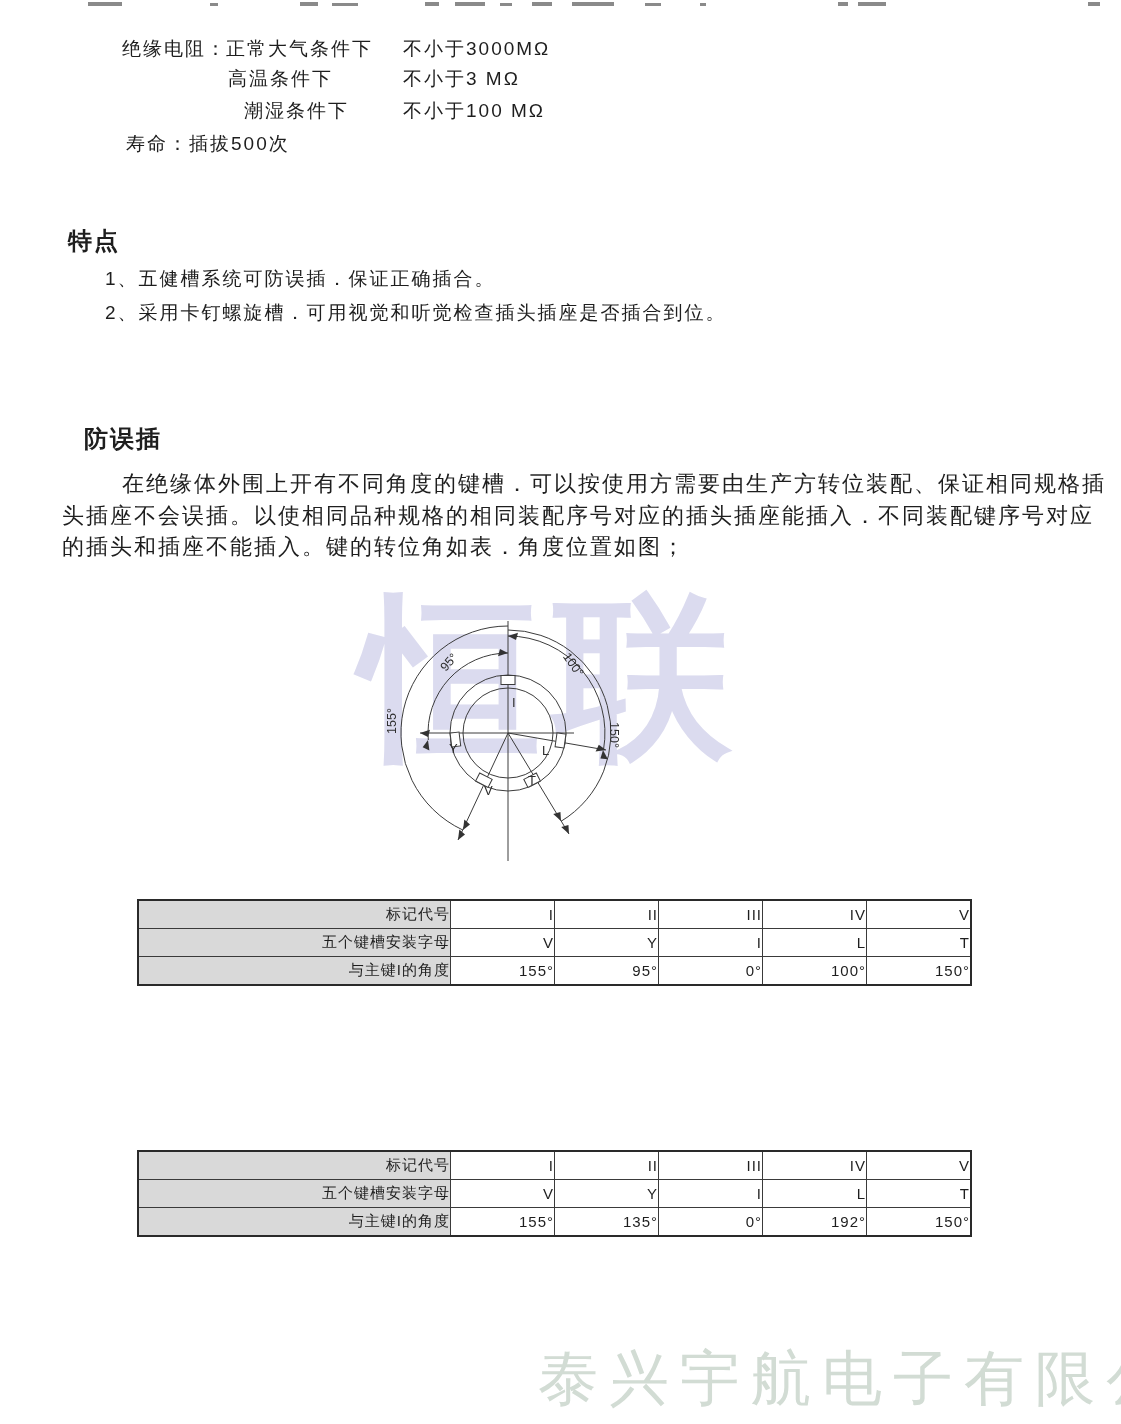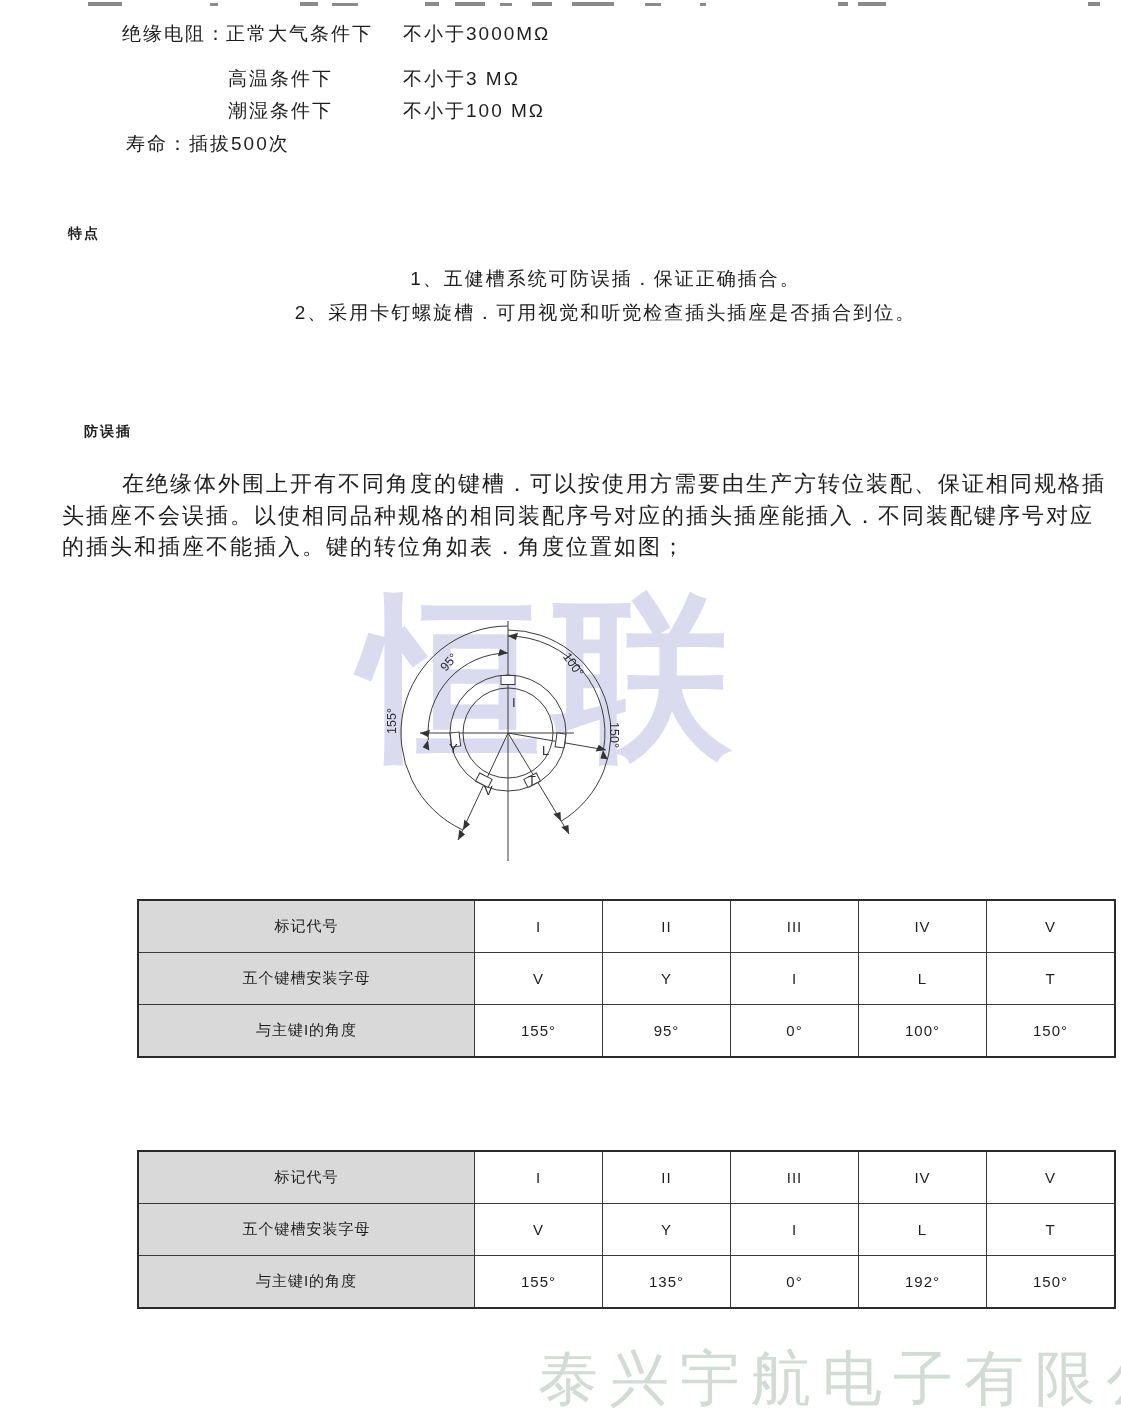--- a/index.html
+++ b/index.html
@@ -8,40 +8,40 @@
     background:#ffffff;overflow:hidden;
     font-family:"Liberation Sans","DejaVu Sans",sans-serif;
     color:#1e1e1e;
   }
   
   .top-strip i{position:absolute;background:#8a8a8a;display:block;}
 
   .spec-line{position:absolute;left:0;width:100%;height:26px;font-size:19px;letter-spacing:2px;}
   .spec-line .sp{position:absolute;white-space:nowrap;}
 
-  .h2{position:absolute;font-size:14px;font-weight:700;letter-spacing:2px;font-family:Liberation Mono, monospace;}
+  .h2{position:absolute;font-size:24px;font-weight:700;letter-spacing:2px;font-family:Liberation Mono, monospace;}
   .h2big{position:absolute;font-size:25px;font-weight:700;letter-spacing:2px;}
 
-  .feature-list{position:absolute;left:68px;top:262px;width:1038px;font-size:19px;letter-spacing:2px;text-align:center;}
+  .feature-list{position:absolute;left:68px;top:262px;width:1038px;font-size:19px;letter-spacing:2px;}
   .feature-list .fi{text-indent:37px;line-height:33.5px;}
 
   .para{position:absolute;left:62px;top:468px;width:1046px;font-size:22px;
         letter-spacing:2px;line-height:31.5px;text-indent:60px;}
 
   .wm-blue{
     position:absolute;left:362px;top:586px;width:420px;
     font-family:"Liberation Serif","DejaVu Serif",serif;font-weight:700;
     font-size:178px;line-height:1.05;letter-spacing:14px;white-space:nowrap;
     user-select:none;pointer-events:none;
   }
   .diagram{position:absolute;left:348px;top:583px;}
 
   .spec-table{position:absolute;left:137px;border-collapse:collapse;border:2px solid #2a2a2a;
               font-size:15px;letter-spacing:1px;}
-  .spec-table td{border:1px solid #3a3a3a;height:27px;text-align:center;padding:12px;}
+  .spec-table td{border:1px solid #3a3a3a;height:27px;text-align:right;padding:0;}
   .spec-table td.lbl{width:311px;}
   .spec-table td.val{width:103px;background:#ffffff;}
 
   .wm-green{
     position:absolute;left:538px;top:1346px;white-space:nowrap;
     font-family:"Liberation Serif","DejaVu Serif",serif;
     font-size:60px;letter-spacing:11px;line-height:1.1;
     user-select:none;pointer-events:none;
   }
   svg text{font-family:"Liberation Sans","DejaVu Sans",sans-serif;}
@@ -61,31 +61,31 @@
     <i style="left:500px;top:3px;width:12px;height:3px"></i>
     <i style="left:532px;top:2px;width:20px;height:4px"></i>
     <i style="left:572px;top:2px;width:42px;height:4px"></i>
     <i style="left:645px;top:3px;width:16px;height:3px"></i>
     <i style="left:700px;top:3px;width:6px;height:3px"></i>
     <i style="left:838px;top:2px;width:10px;height:4px"></i>
     <i style="left:858px;top:2px;width:28px;height:4px"></i>
     <i style="left:1088px;top:2px;width:12px;height:4px"></i>
   </div>
 
-  <div class="spec-line" style="top:21px">
+  <div class="spec-line" style="top:36px">
     <span class="sp" style="left:122px">绝缘电阻：</span>
     <span class="sp" style="left:226px">正常大气条件下</span>
     <span class="sp" style="left:403px">不小于3000MΩ</span>
   </div>
   <div class="spec-line" style="top:66px">
     <span class="sp" style="left:228px">高温条件下</span>
     <span class="sp" style="left:403px">不小于3 MΩ</span>
   </div>
   <div class="spec-line" style="top:98px">
-    <span class="sp" style="left:228px">潮湿条件下</span>
+    <span class="sp" style="left:244px">潮湿条件下</span>
     <span class="sp" style="left:403px">不小于100 MΩ</span>
   </div>
   <div class="spec-line" style="top:131px">
     <span class="sp" style="left:126px">寿命：插拔500次</span>
   </div>
 
   <div class="h2" style="left:68px;top:225px">特点</div>
   <div class="feature-list">
     <div class="fi">1、五健槽系统可防误插．保证正确插合。</div>
     <div class="fi">2、采用卡钉螺旋槽．可用视觉和听觉检查插头插座是否插合到位。</div>

